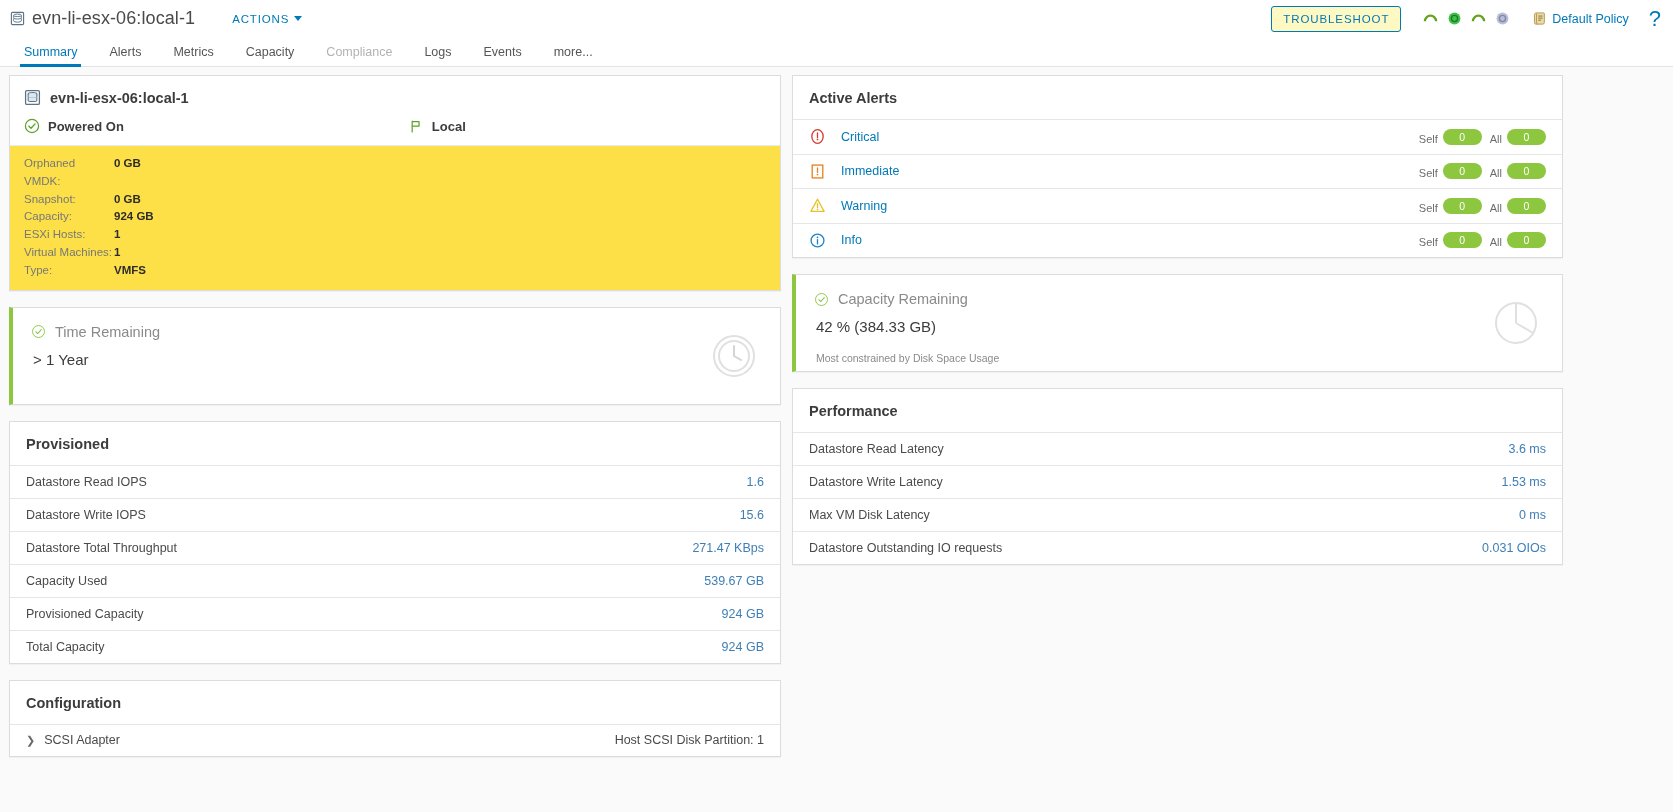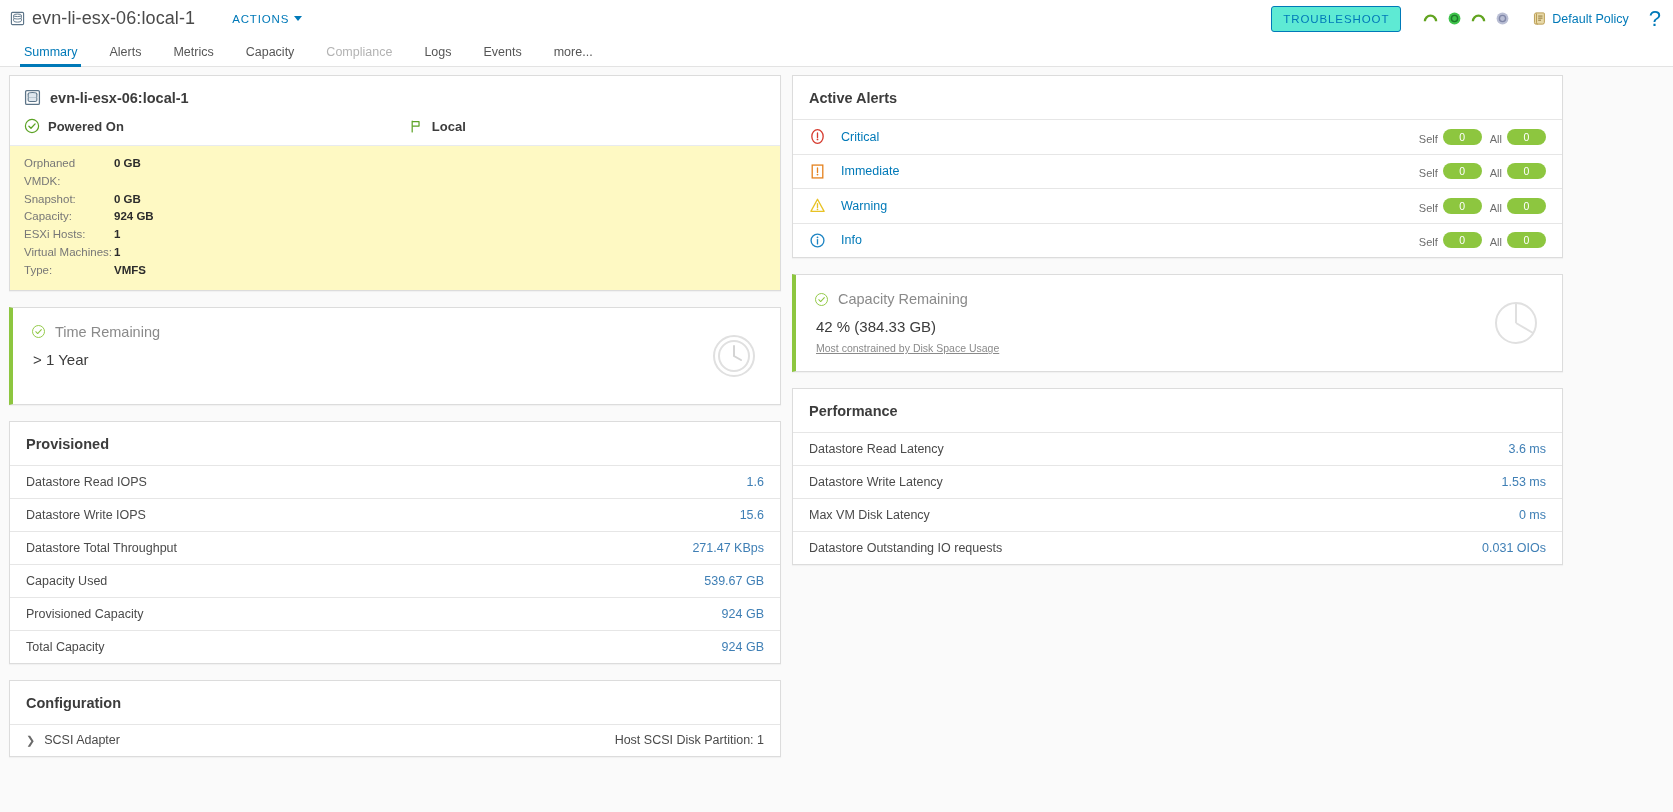--- a/index.html
+++ b/index.html
@@ -29,21 +29,21 @@
     margin-left: 37px; font-size: 11.5px; color: #0079b8;
     letter-spacing: .85px; cursor: pointer; white-space: nowrap;
     display: flex; align-items: center; gap: 5px;
   }
   .caret { width: 0; height: 0; border-left: 4px solid transparent;
            border-right: 4px solid transparent; border-top: 5px solid #0079b8; }
   .topbar-right {
     margin-left: auto; display: flex; align-items: center; gap: 0;
   }
   .troubleshoot {
-    border: 1px solid #0079b8; color: #0079b8; background: #5eead4;
+    border: 1px solid #0079b8; color: #0079b8; background: #fef9c3;
     font-size: 11.5px; letter-spacing: .9px; padding: 6px 11px;
     border-radius: 3px; cursor: pointer; white-space: nowrap;
     font-family: "Liberation Sans", sans-serif;
   }
   .badges { display: flex; align-items: center; gap: 9px; margin-left: 22px; }
   .badge-ic { width: 15px; height: 15px; display: block; }
   .policy {
     display: flex; align-items: center; gap: 5px; margin-left: 22px;
     color: #0079b8; font-size: 12.5px; cursor: pointer; white-space: nowrap;
   }
@@ -82,21 +82,21 @@
 
   
   .osum-head { padding: 13px 14px 11px 14px; }
   .osum-title { display: flex; align-items: center; gap: 9px; }
   .osum-title-text { font-size: 14.5px; color: #3c3c3c; font-weight: 600; }
   .osum-status { display: flex; align-items: center; margin-top: 12px; }
   .osum-stat { display: flex; align-items: center; gap: 8px;
                font-size: 13px; color: #3c3c3c; font-weight: 600; }
   .osum-stat.loc { margin-left: 285px; }
   .osum-body {
-    background: #fef9c3; border-top: 1px solid #e8ebef;
+    background: #fde047; border-top: 1px solid #e8ebef;
     padding: 9px 14px 10px 14px;
   }
   .kv { display: flex; font-size: 11.5px; line-height: 17.8px; }
   .kv .k { width: 90px; color: #777; flex: none; }
   .kv .v { color: #2c2c2c; font-weight: 600; }
 
   
   .card-title {
     font-size: 14.5px; color: #3c3c3c; font-weight: 600;
     padding: 14px 16px 13px 16px;
@@ -117,21 +117,21 @@
   }
 
   
   .rem {
     position: relative; border-left: 4px solid #8dc63f;
     height: 98px; padding: 16px 18px; overflow: hidden;
   }
   .rem-head { display: flex; align-items: center; gap: 9px; }
   .rem-title { font-size: 14.5px; color: #8a8a8a; font-weight: 400; }
   .rem-val { font-size: 15px; color: #3c3c3c; margin-top: 11px; margin-left: 2px; }
-  .rem-sub { font-size: 10.5px; color: #8a8a8a; margin-top: 7px; margin-left: 2px; text-decoration: underline; }
+  .rem-sub { font-size: 10.5px; color: #8a8a8a; margin-top: 17px; margin-left: 2px; }
   .rem-wm { position: absolute; right: 24px; top: 50%; transform: translateY(-50%); }
 
   
   .mrow {
     display: flex; align-items: center;
     padding: 16px 16px; height: 30.5px;
     border-top: 1px solid #e6e6e6;
     font-size: 12.5px;
   }
   .mrow .ml { color: #4a4a4a; }

